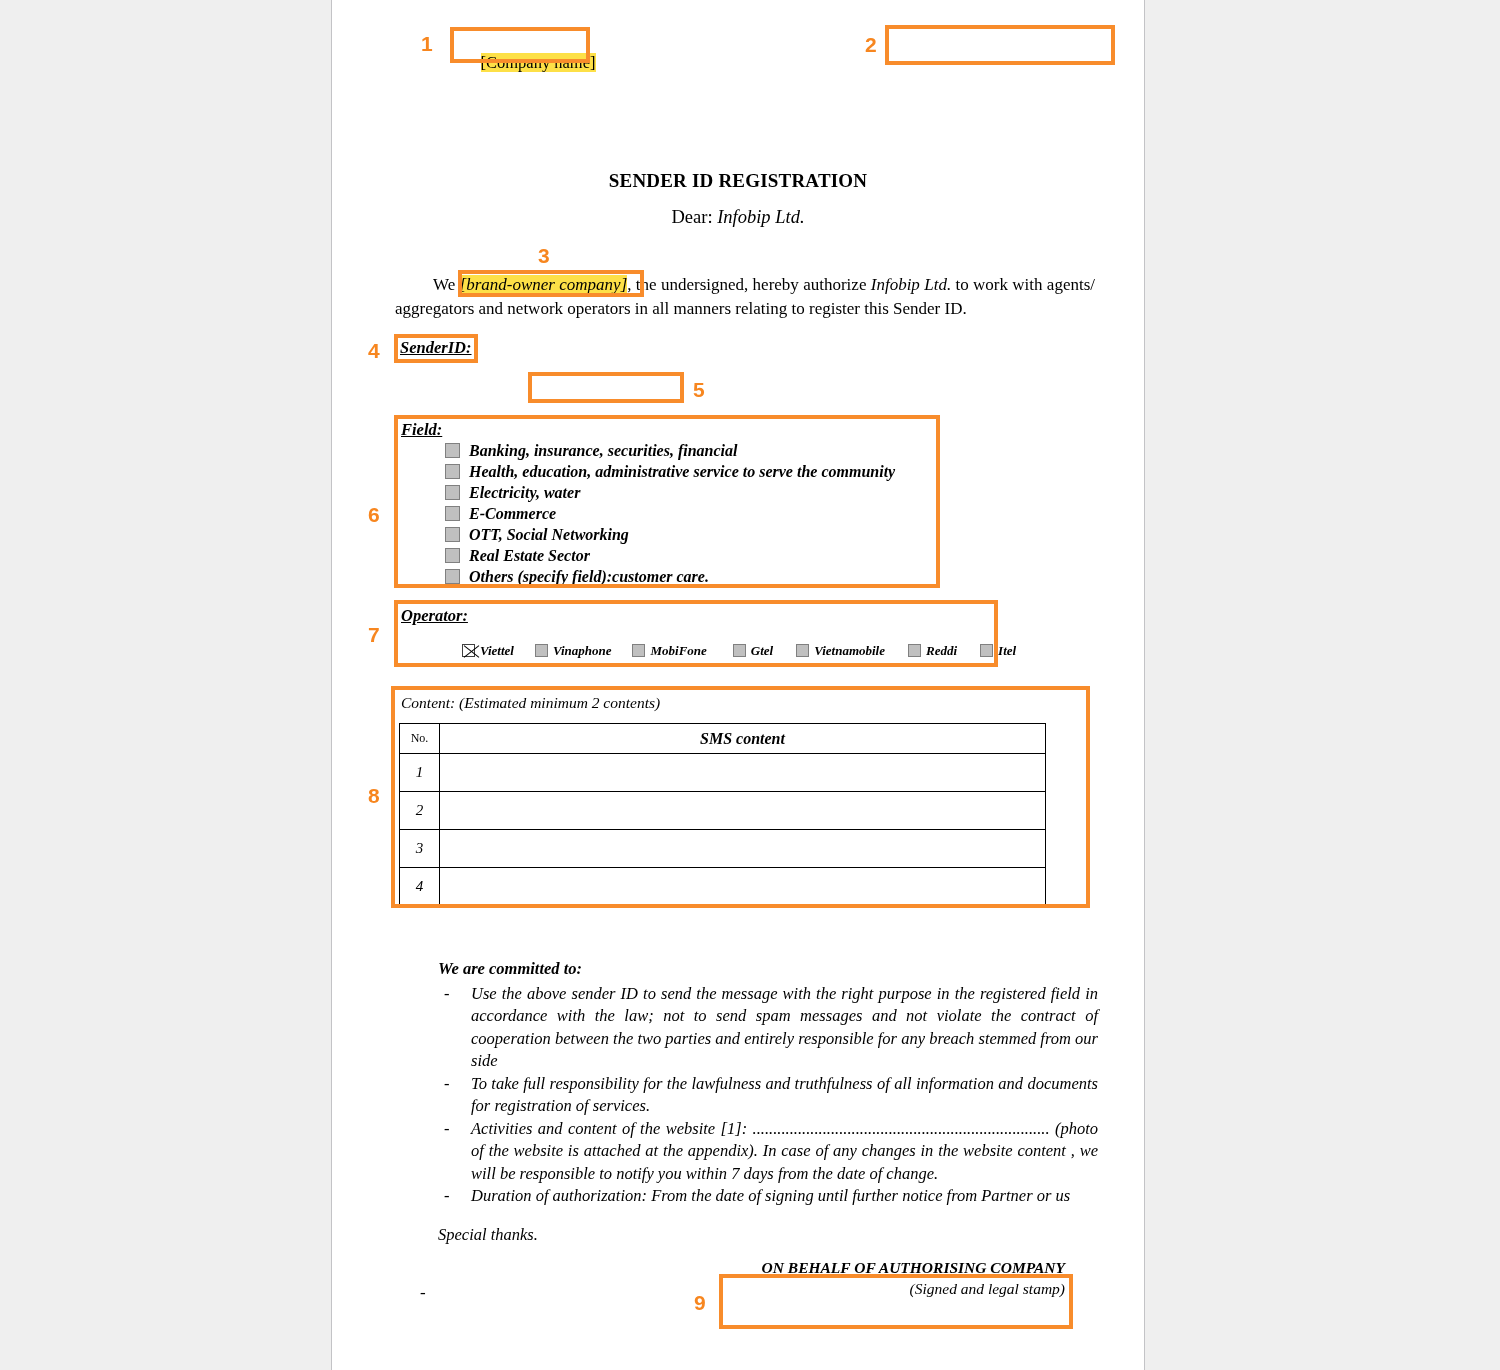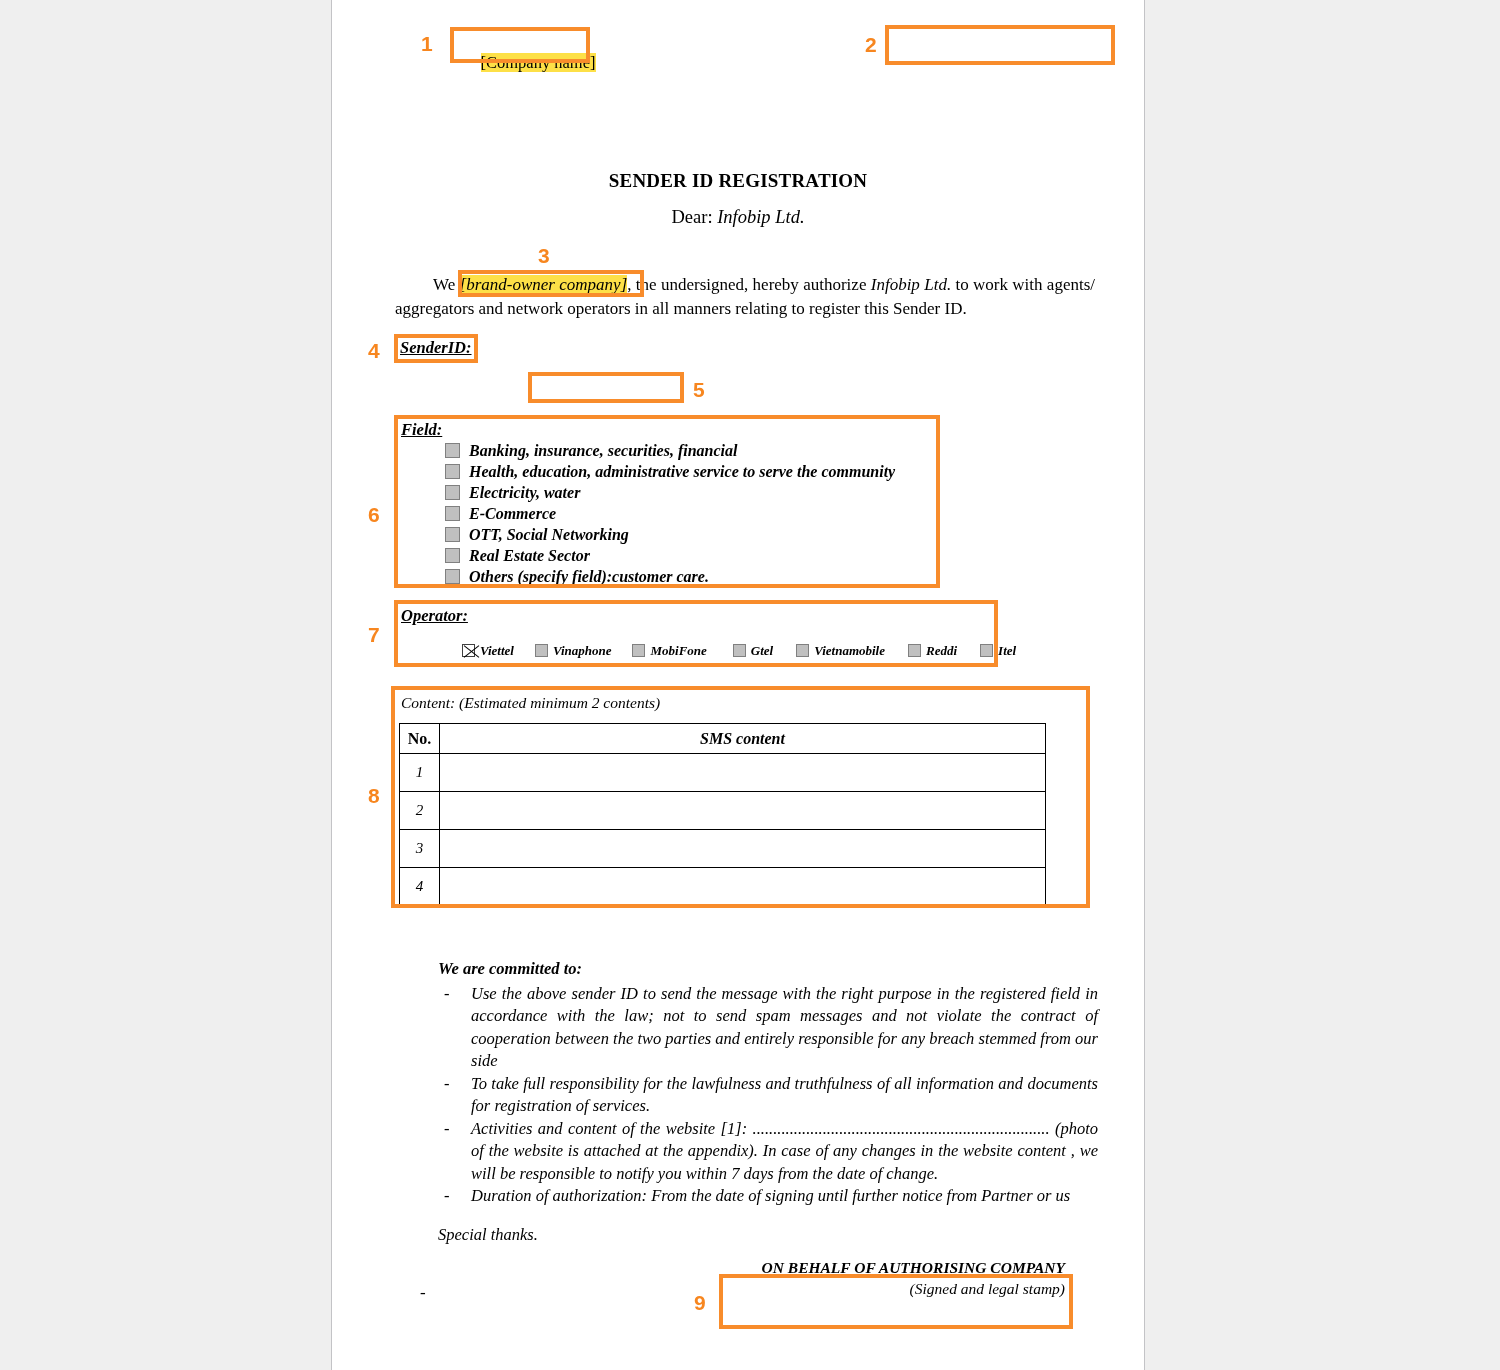--- a/index.html
+++ b/index.html
@@ -147,22 +147,22 @@
     border-collapse: collapse;
     table-layout: fixed;
   }
   #ctbl td, #ctbl th {
     border: 1px solid #000;
     font-family: "Liberation Serif", "DejaVu Serif", serif;
   }
   #ctbl th.no-h {
     width: 37px;
     text-align: center;
-    font-weight: bold;
-    font-size: 16px;
+    font-weight: normal;
+    font-size: 12px;
     height: 27px;
   }
   #ctbl th.sms-h {
     text-align: center;
     font-weight: bold;
     font-style: italic;
     font-size: 16px;
   }
   #ctbl td.no-c {
     text-align: center;

